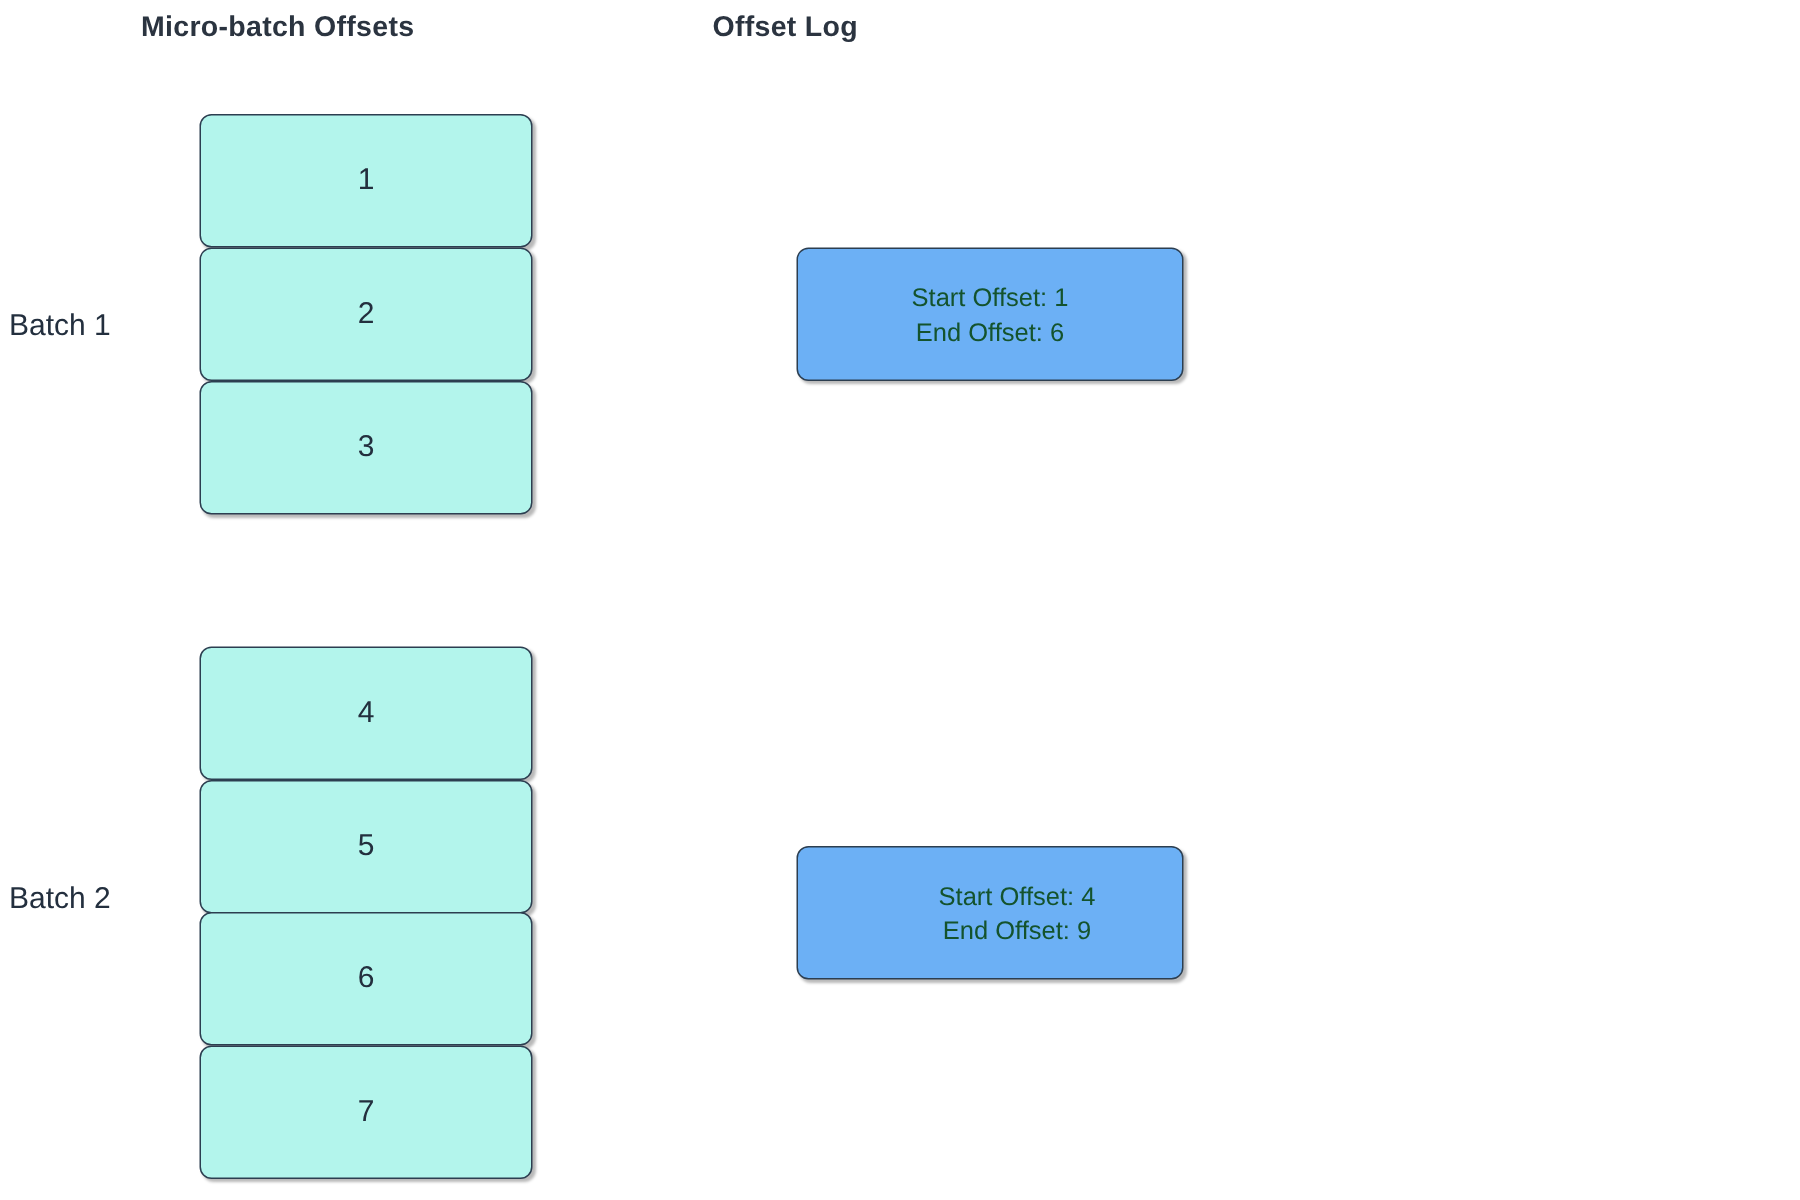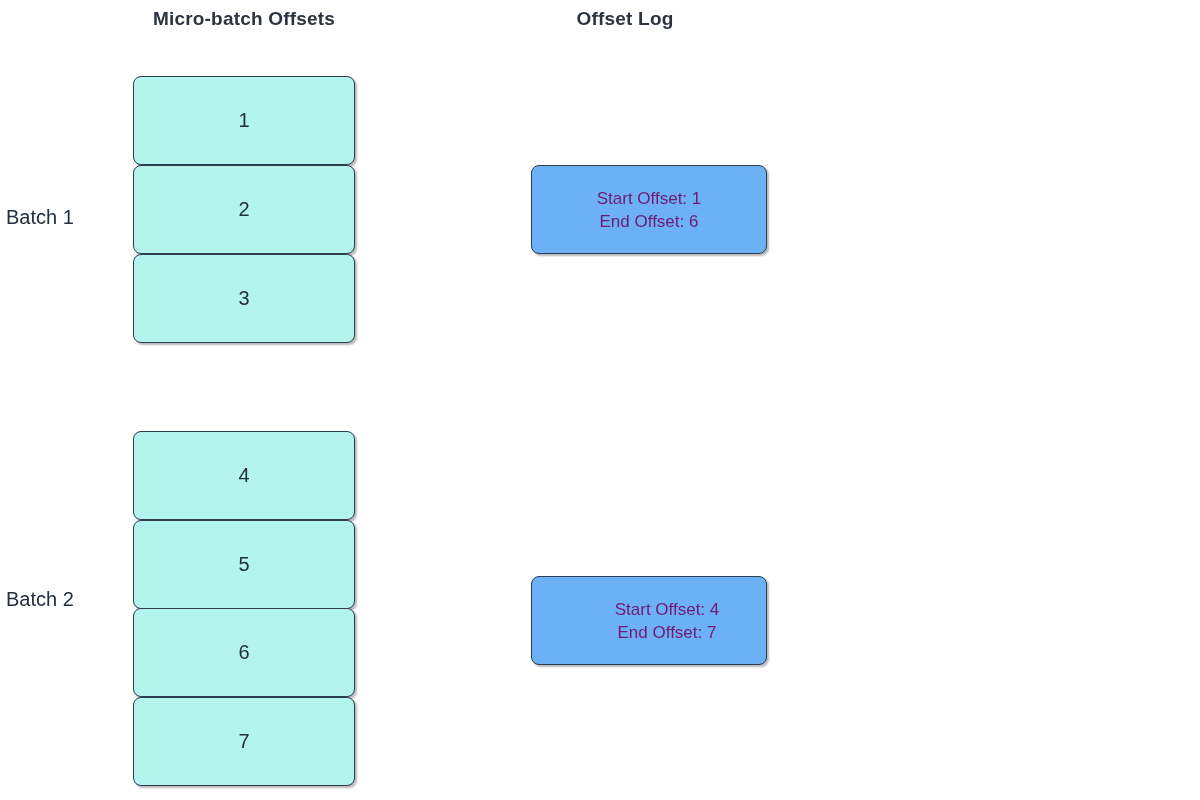--- a/index.html
+++ b/index.html
@@ -16,21 +16,20 @@
     color: #232f3e;
     -webkit-font-smoothing: antialiased;
   }
 
   
   .col-header {
     position: absolute;
     font-size: 19px;
     font-weight: bold;
     color: #2b3440;
-    text-align: center;
     white-space: nowrap;
     letter-spacing: .2px;
   }
   #hdr-microbatch { left: 94px; top: 8px; width: 300px; }
   #hdr-offsetlog  { left: 475px; top: 8px; width: 300px; }
 
   
   .batch-label {
     position: absolute;
     font-size: 20px;
@@ -58,43 +57,43 @@
   .offset-cell {
     background: #b3f5ec;
     width: 222px;
     height: 89px;
     font-size: 20px;
     color: #232f3e;
   }
 
   .log-box {
     background: #6cb0f5;
-    width: 236px;
+    width: 258px;
     height: 89px;
     font-size: 17px;
     line-height: 23px;
-    color: #701a75;
+    color: #14532d;
     flex-direction: column;
   }
   .log-box .log-line { display: block; }
 
   
   .col-a { left: 133px; }
   #cell-1 { top: 76px;  }
   #cell-2 { top: 165px; }
   #cell-3 { top: 254px; }
   #cell-4 { top: 431px; }
   #cell-5 { top: 520px; }
   #cell-6 { top: 608px; }
   #cell-7 { top: 697px; }
 
   
   .col-b { left: 531px; }
   #log-1 { top: 165px; }
-  #log-2 { top: 576px; padding-left: 36px; }
+  #log-2 { top: 564px; padding-left: 36px; }
 </style>
 </head>
 <body>
 
 <div class="col-header" id="hdr-microbatch">Micro-batch Offsets</div>
 
 <div class="col-header" id="hdr-offsetlog">Offset Log</div>
 
 <div class="batch-label" id="label-batch-1">Batch 1</div>
 
@@ -114,14 +113,14 @@
 
 <div class="node offset-cell col-a" id="cell-7">7</div>
 
 <div class="node log-box col-b" id="log-1">
   <span class="log-line">Start Offset: 1</span>
   <span class="log-line">End Offset: 6</span>
 </div>
 
 <div class="node log-box col-b" id="log-2">
   <span class="log-line">Start Offset: 4</span>
-  <span class="log-line">End Offset: 7</span>
+  <span class="log-line">End Offset: 9</span>
 </div>
 
 </body></html>

